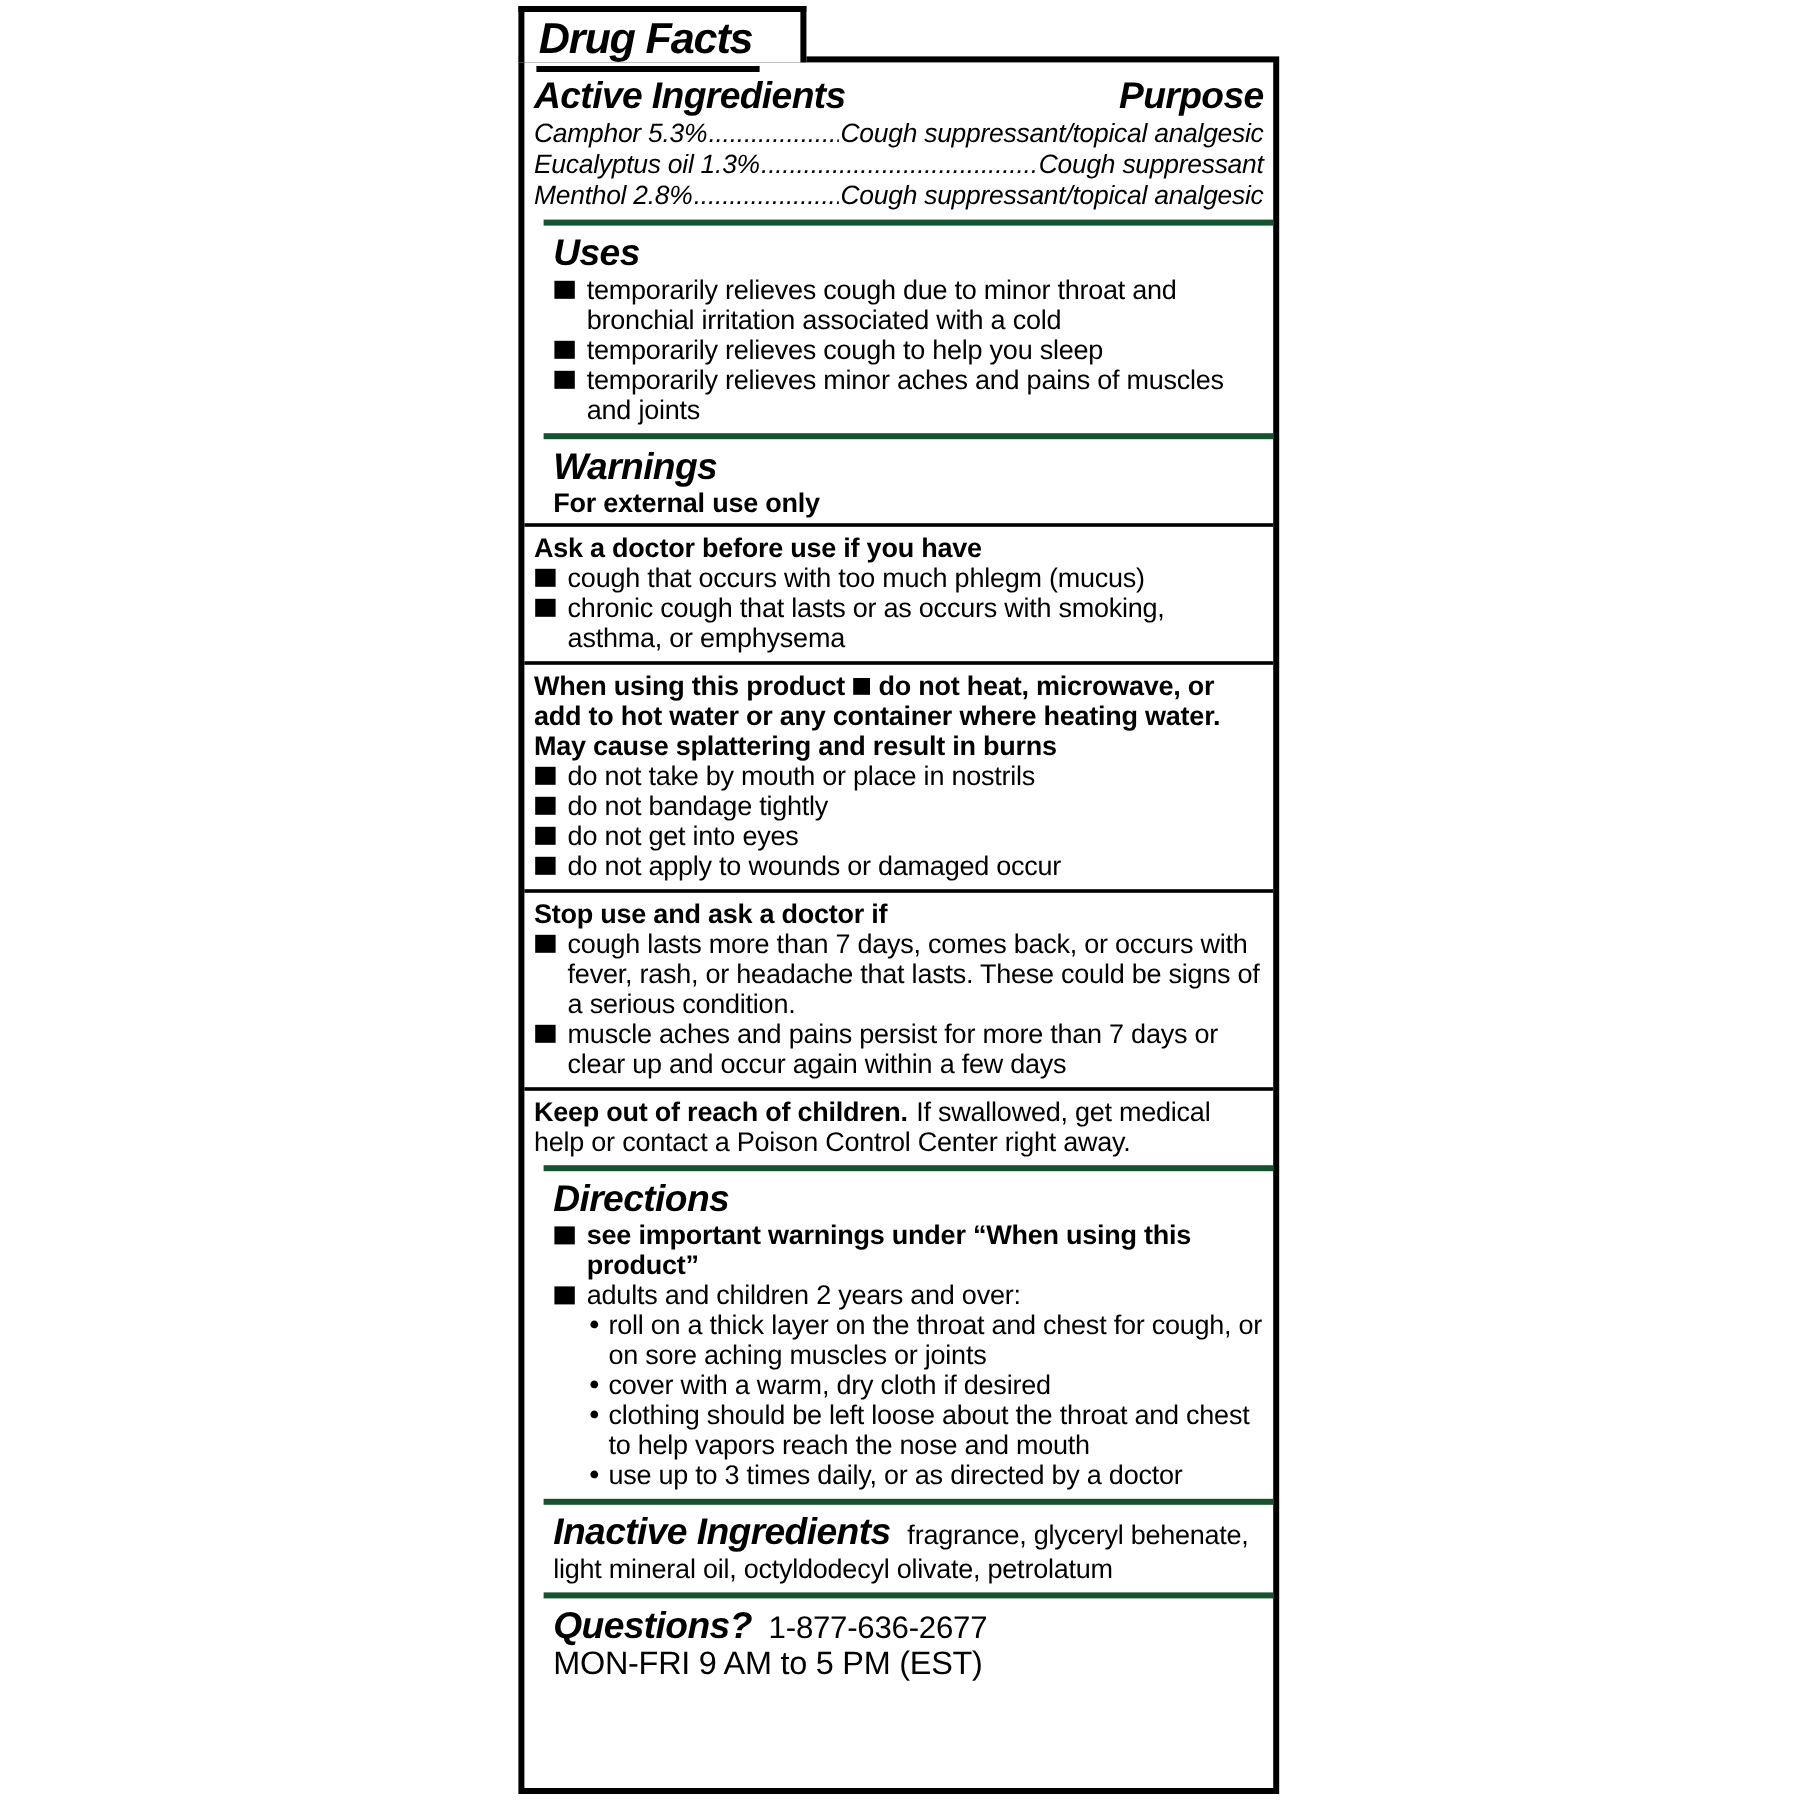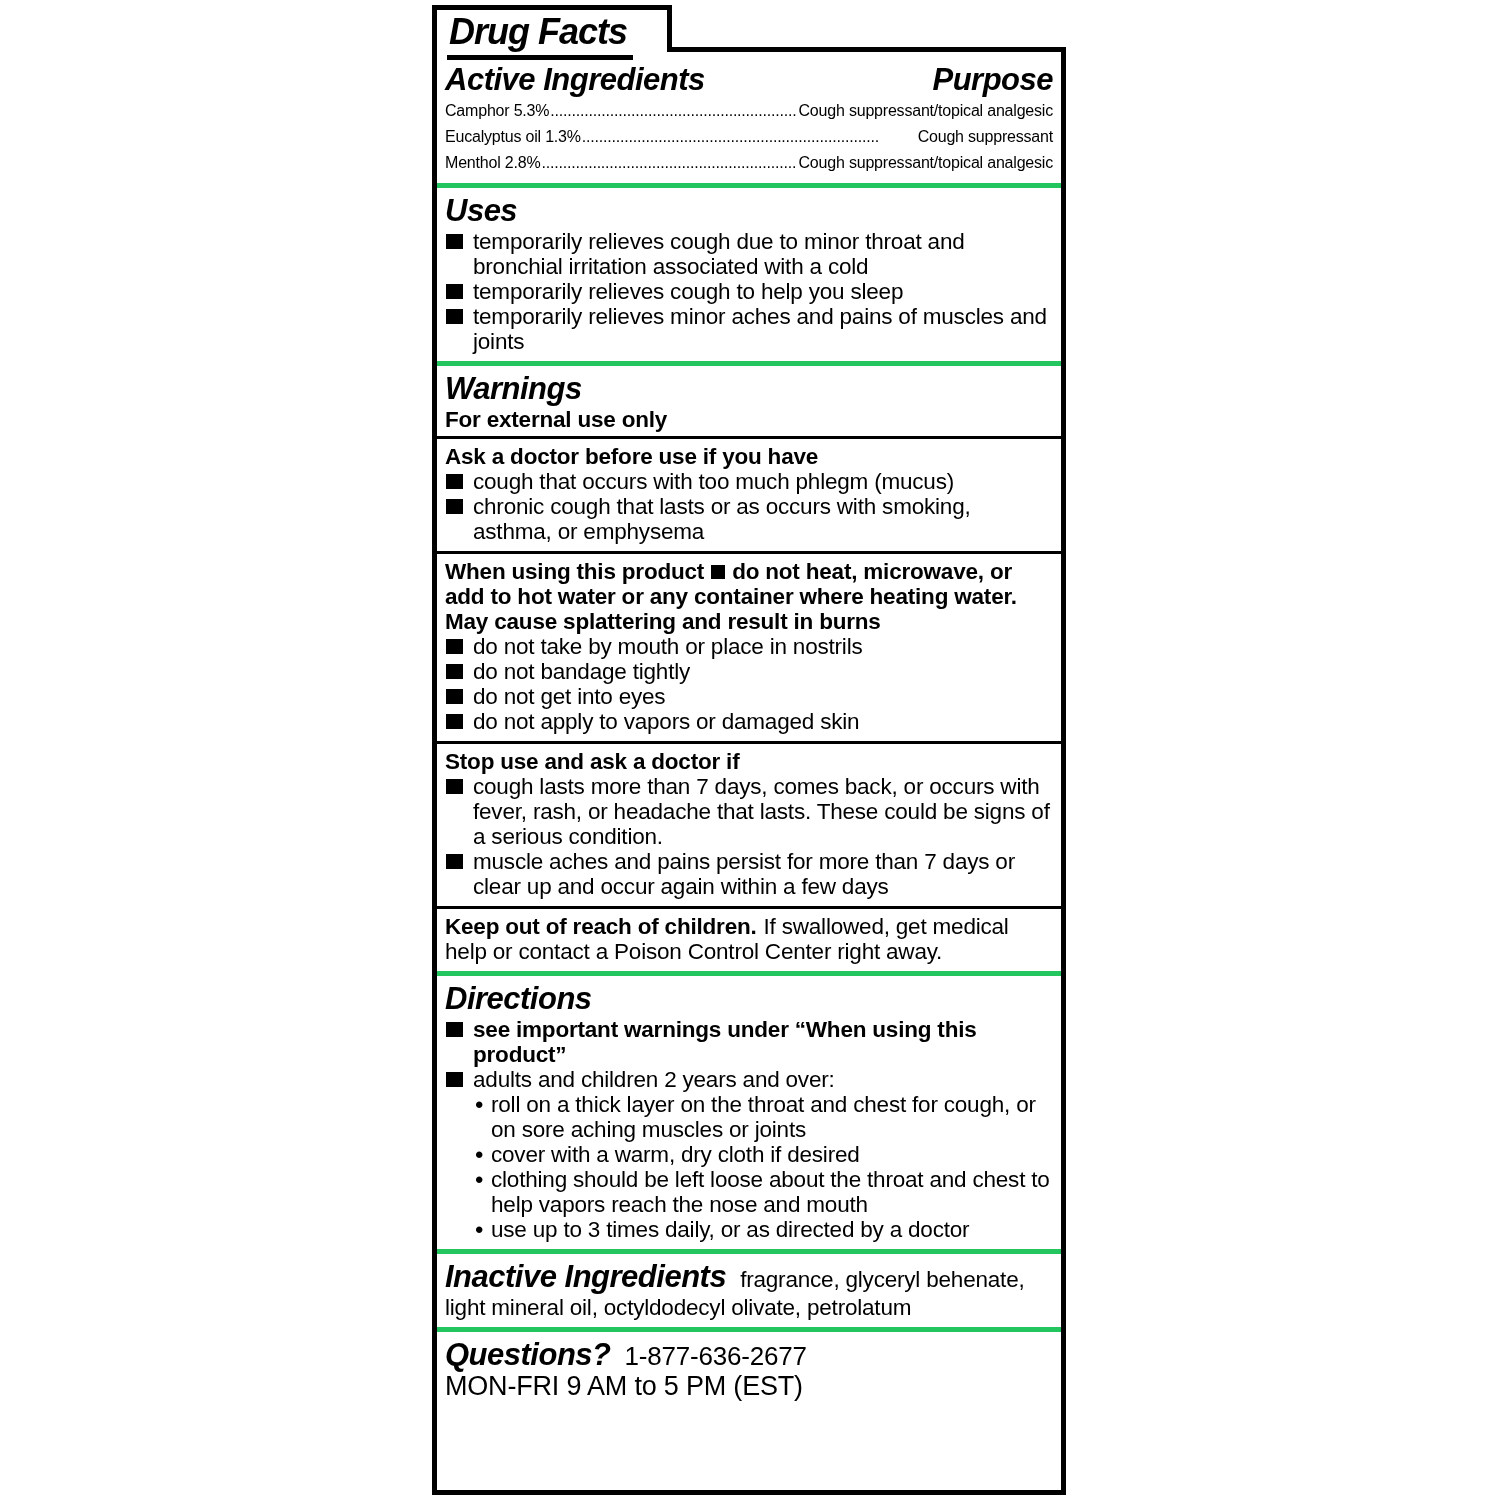--- a/index.html
+++ b/index.html
@@ -10,29 +10,29 @@
   .tab{position:absolute;left:0;top:0;width:240px;height:47px;background:#fff;
        border:5px solid #000;border-bottom:none;z-index:2;box-sizing:border-box;
        padding:2px 0 0 10px;}
   .tab-title{font-size:36px;font-weight:bold;font-style:italic;letter-spacing:-1px;
        display:inline-block;border-bottom:5px solid #000;padding:0 6px 3px 2px;line-height:40px;}
   
   .main{position:absolute;left:0;top:42px;right:0;bottom:0;background:#fff;
         border:5px solid #000;box-sizing:border-box;z-index:1;
         display:flex;flex-direction:column;}
   .sec{padding:5px 8px 7px 8px;}
-  .b-thick{border-top:5px solid #22c55e;}
+  .b-thick{border-top:5px solid #14532d;margin-left:16px;}
   .b-thin{border-top:3px solid #000;}
   .h1{font-size:31px;font-weight:bold;font-style:italic;letter-spacing:-0.5px;line-height:36px;}
   .h1-inline{display:inline;margin-right:14px;}
   body, .body-txt{font-size:22.5px;line-height:25px;letter-spacing:-0.2px;}
   .bold{font-weight:bold;}
   .flexrow{display:flex;justify-content:space-between;align-items:baseline;}
   
-  .ai-row{display:flex;align-items:baseline;font-size:16px;line-height:26px;letter-spacing:-0.2px;}
+  .ai-row{display:flex;align-items:baseline;font-size:22px;line-height:26px;letter-spacing:-0.2px;font-style:italic;}
   .ai-name{white-space:nowrap;}
   .ai-dots{flex:1;overflow:hidden;white-space:nowrap;margin:0 1px;}
   .ai-purpose{white-space:nowrap;text-align:center;}
   
   .brow{display:flex;align-items:flex-start;font-size:22.5px;line-height:25px;letter-spacing:-0.2px;}
   .sq{flex:0 0 17px;width:15px;height:15px;background:#000;margin:5px 10px 0 1px;}
   .sq-inline{display:inline-block;width:14px;height:14px;background:#000;margin:0 7px;}
   .btext{flex:1;}
   .sub{margin-left:30px;}
   .dotb{flex:0 0 16px;font-size:24px;line-height:25px;}
@@ -119,21 +119,21 @@
         <div class="brow">
           <span class="sq"></span>
           <span class="btext">do not bandage tightly</span>
         </div>
         <div class="brow">
           <span class="sq"></span>
           <span class="btext">do not get into eyes</span>
         </div>
         <div class="brow">
           <span class="sq"></span>
-          <span class="btext">do not apply to vapors or damaged skin</span>
+          <span class="btext">do not apply to wounds or damaged occur</span>
         </div>
       </div>
 
       <div class="sec b-thin">
         <div class="para bold">Stop use and ask a doctor if</div>
         <div class="brow">
           <span class="sq"></span>
           <span class="btext">cough lasts more than 7 days, comes back, or occurs with fever, rash, or headache that lasts. These could be signs of a serious condition.</span>
         </div>
         <div class="brow">

